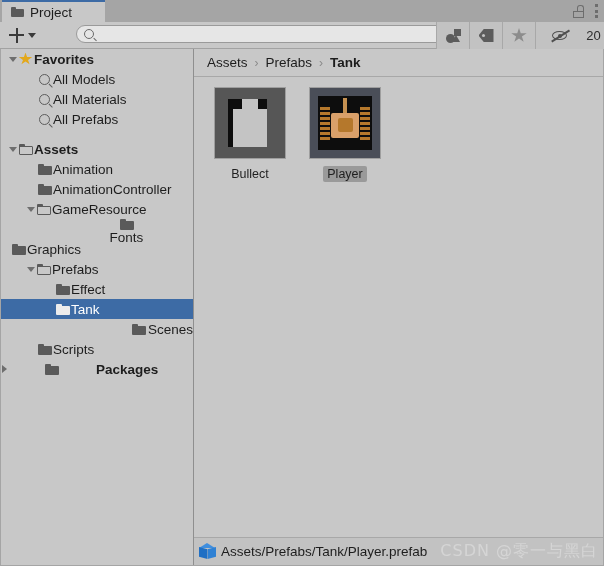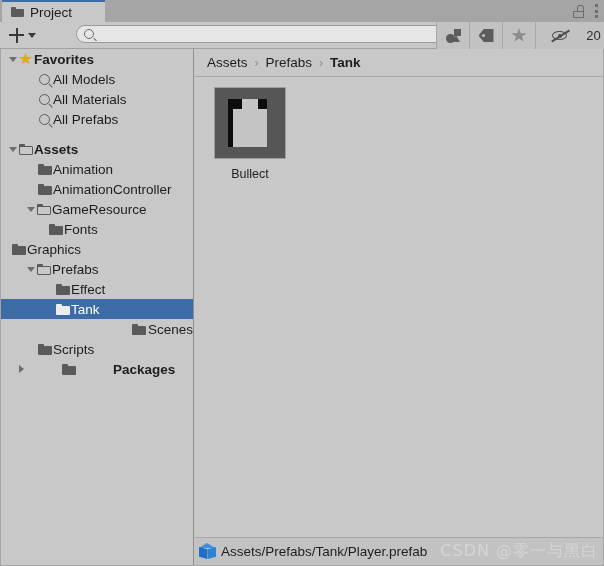--- a/index.html
+++ b/index.html
@@ -263,21 +263,21 @@
       <div class="row" style="padding-left: 26px;">
         <span class="tri-open"></span>
         <span class="ico-wrap">
           <span class="f-folder open">
             <i class="t"></i>
             <i class="b"></i>
           </span>
         </span>
         <span class="txt">GameResource</span>
       </div>
-      <div class="row" style="padding-left: 37px;">
+      <div class="row" style="padding-left: 59px; flex-direction: column;">
         <span class="tri-space"></span>
         <span class="ico-wrap">
           <span class="f-folder">
             <i class="t"></i>
             <i class="b"></i>
           </span>
         </span>
         <span class="txt">Fonts</span>
       </div>
       <div class="row" style="">
@@ -333,21 +333,21 @@
       <div class="row" style="padding-left: 26px;">
         <span class="tri-space"></span>
         <span class="ico-wrap">
           <span class="f-folder">
             <i class="t"></i>
             <i class="b"></i>
           </span>
         </span>
         <span class="txt">Scripts</span>
       </div>
-      <div class="row bold" style="padding-left: 18px; gap: 36px;">
+      <div class="row bold" style="padding-left: 1px; gap: 36px;">
         <span class="tri-closed"></span>
         <span class="ico-wrap">
           <span class="f-folder">
             <i class="t"></i>
             <i class="b"></i>
           </span>
         </span>
         <span class="txt">Packages</span>
       </div>
     </div>
@@ -369,20 +369,49 @@
             <span class="spr-bullet">
               <i class="stem"></i>
               <i class="capt"></i>
               <i class="edge"></i>
               <i class="notch n1"></i>
               <i class="notch n2"></i>
             </span>
           </div>
           <div class="cap">Bullect</div>
         </div>
+        <div class="cell">
+          <div class="thumb dark">
+            <span class="spr-tank">
+              <i class="barrel"></i>
+              <span class="trk trkL">
+                <i style="top:3px"></i>
+                <i style="top:8px"></i>
+                <i style="top:13px"></i>
+                <i style="top:18px"></i>
+                <i style="top:23px"></i>
+                <i style="top:28px"></i>
+                <i style="top:33px"></i>
+              </span>
+              <span class="trk trkR">
+                <i style="top:3px"></i>
+                <i style="top:8px"></i>
+                <i style="top:13px"></i>
+                <i style="top:18px"></i>
+                <i style="top:23px"></i>
+                <i style="top:28px"></i>
+                <i style="top:33px"></i>
+              </span>
+              <i class="body"></i>
+              <i class="turret"></i>
+              <i class="shadow"></i>
+            </span>
+          </div>
+          <div class="cap sel">Player</div>
+        </div>
       </div>
 
     <div class="status">
       <span class="cube">
           <i class="top"></i>
           <i class="l"></i>
           <i class="r"></i>
         </span>
       <span class="status-text">Assets/Prefabs/Tank/Player.prefab</span>
     </div>

